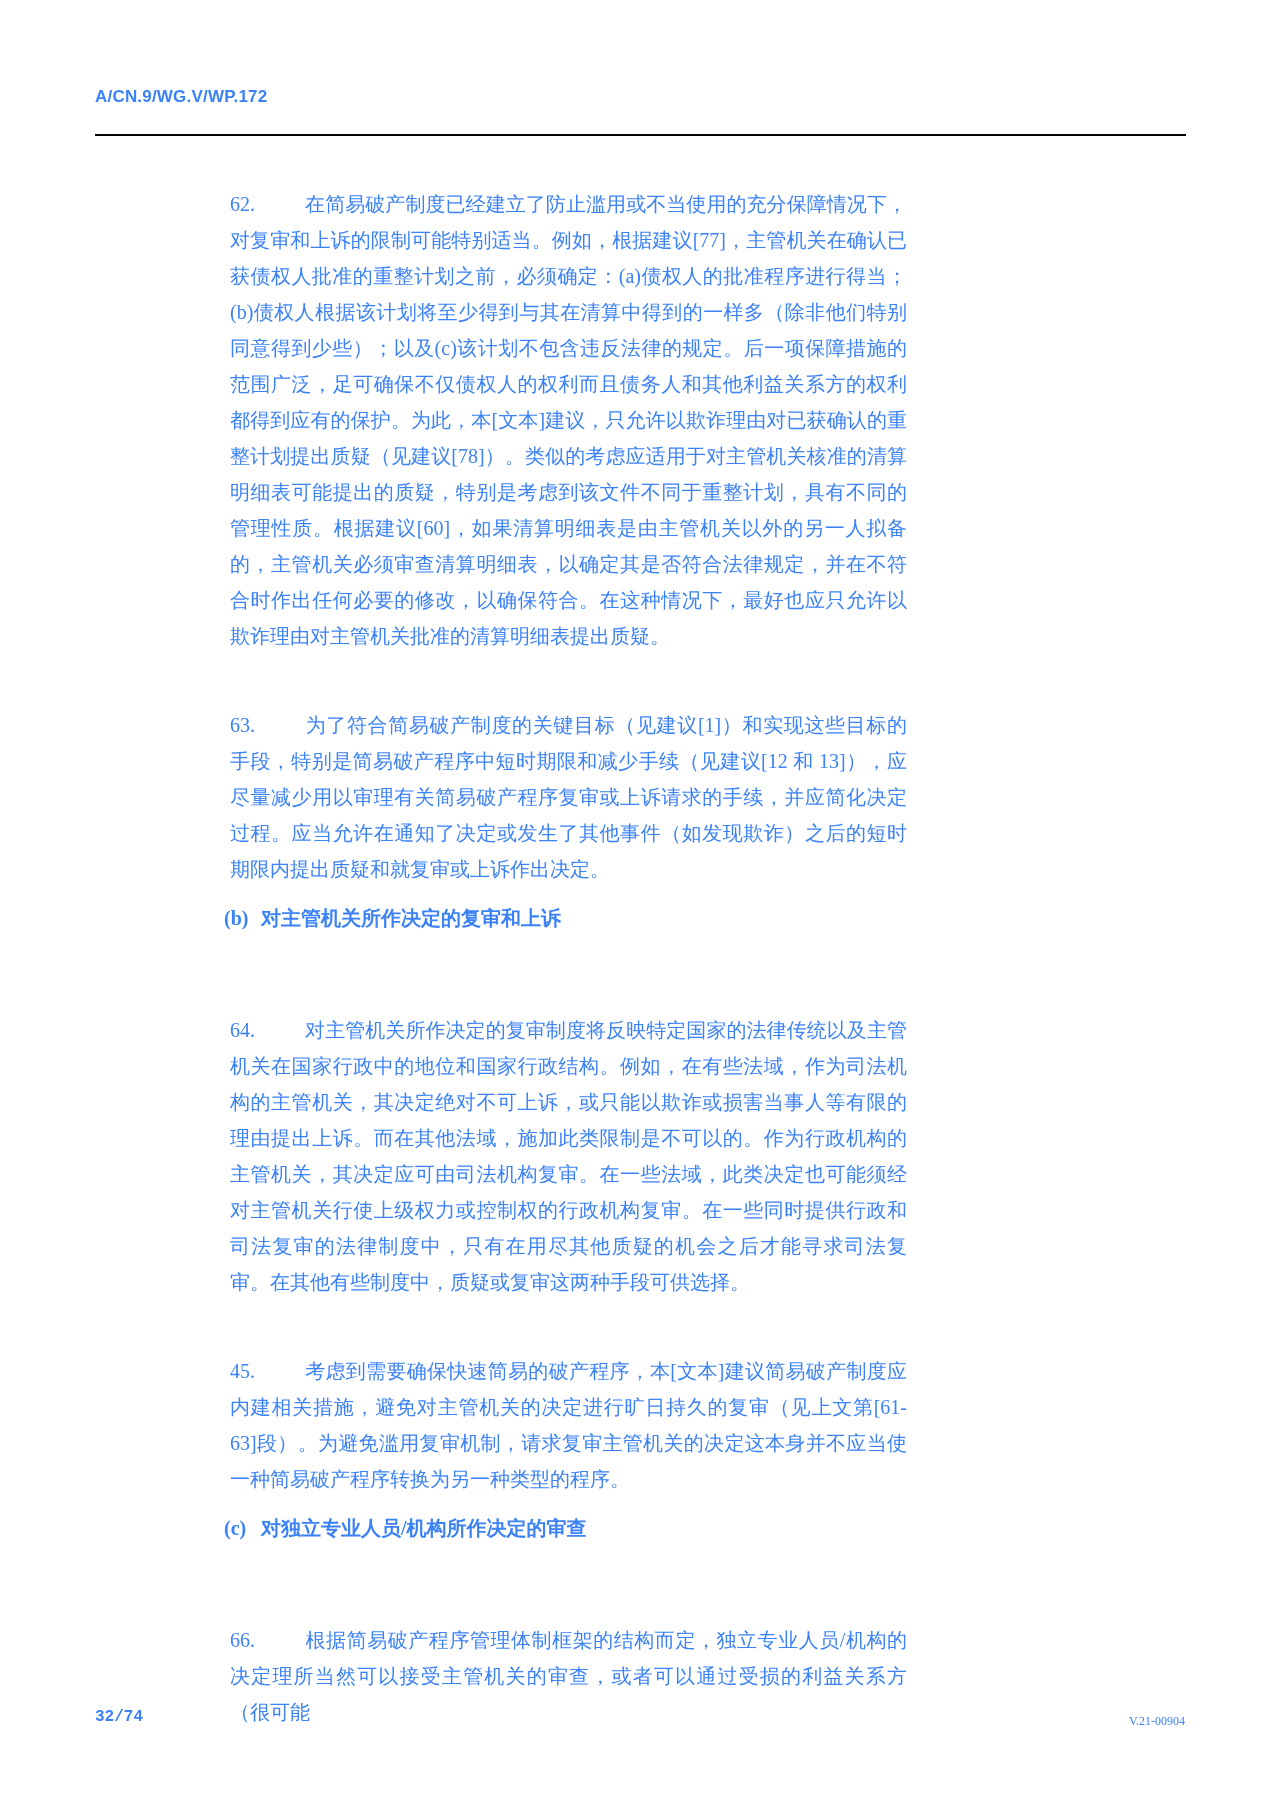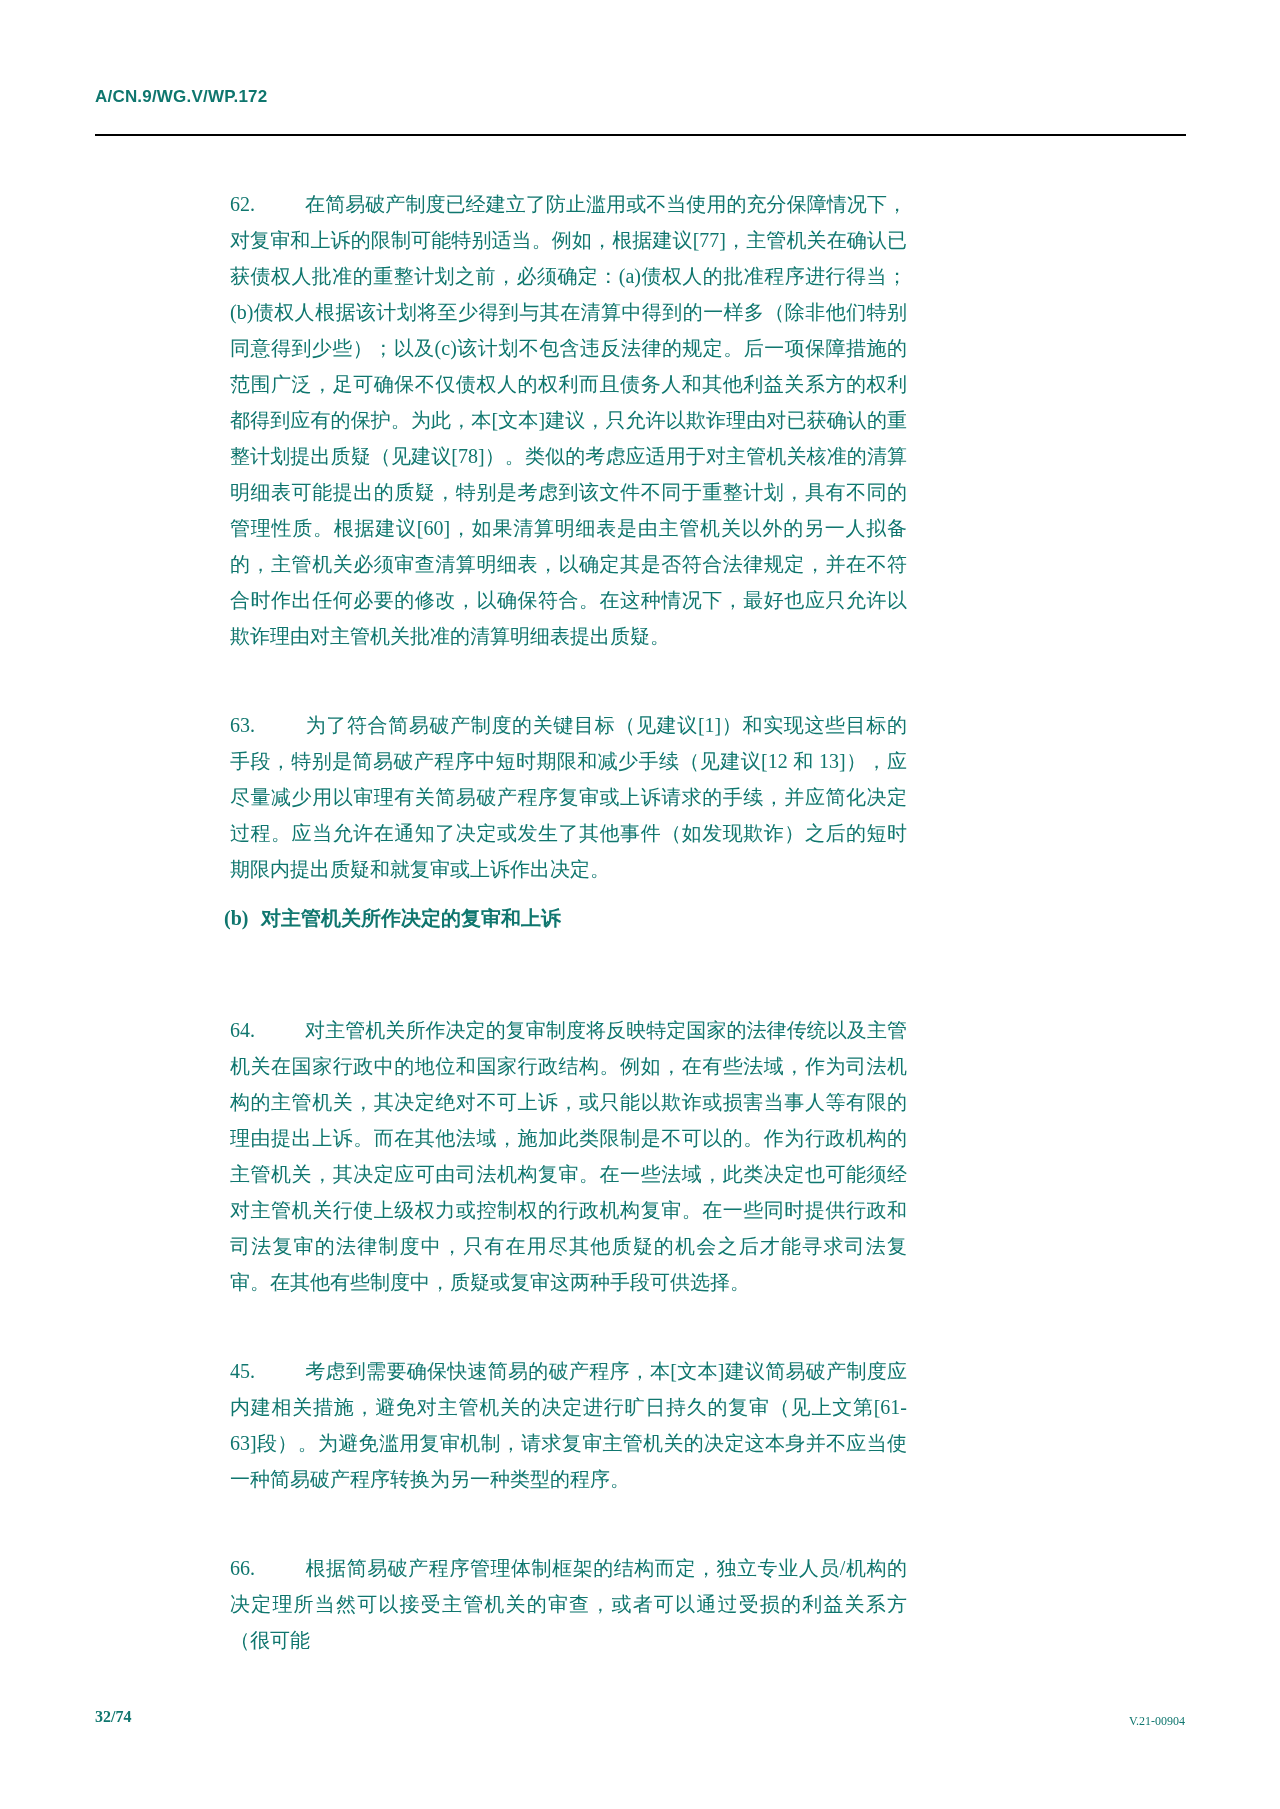--- a/index.html
+++ b/index.html
@@ -3,21 +3,21 @@
 <meta charset="utf-8">
 <style>
   * { box-sizing: border-box; }
   html, body { margin: 0; padding: 0; background: #ffffff; }
 
   .page {
     position: relative;
     width: 1280px;
     height: 1809px;
     background: #ffffff;
-    color: #0f766e;
+    color: #3b82f6;
     font-family: "Liberation Serif", "DejaVu Serif", serif;
     overflow: hidden;
   }
 
   .doc-symbol {
     position: absolute;
     left: 95px;
     top: 87px;
     font-family: "Liberation Sans", "DejaVu Sans", sans-serif;
     font-weight: bold;
@@ -66,21 +66,21 @@
   .hlabel {
     display: inline-block;
     width: 37px;
     text-align: left;
   }
 
   .footer-page {
     position: absolute;
     left: 95px;
     top: 1708px;
-    font-family: Liberation Serif, serif;
+    font-family: Liberation Mono, monospace;
     font-weight: bold;
     font-size: 16px;
   }
 
   .footer-ref {
     position: absolute;
     right: 95px;
     top: 1714px;
     font-size: 12px;
     font-family: "Liberation Serif", "DejaVu Serif", serif;
@@ -101,20 +101,21 @@
     <p class="para"><span class="pnum">62.</span><span>在简易破产制度已经建立了防止滥用或不当使用的充分保障情况下，对复审和上诉的限制可能特别适当。例如，根据建议[77]，主管机关在确认已获债权人批准的重整计划之前，必须确定：(a)债权人的批准程序进行得当；(b)债权人根据该计划将至少得到与其在清算中得到的一样多（除非他们特别同意得到少些）；以及(c)该计划不包含违反法律的规定。后一项保障措施的范围广泛，足可确保不仅债权人的权利而且债务人和其他利益关系方的权利都得到应有的保护。为此，本[文本]建议，只允许以欺诈理由对已获确认的重整计划提出质疑（见建议[78]）。类似的考虑应适用于对主管机关核准的清算明细表可能提出的质疑，特别是考虑到该文件不同于重整计划，具有不同的管理性质。根据建议[60]，如果清算明细表是由主管机关以外的另一人拟备的，主管机关必须审查清算明细表，以确定其是否符合法律规定，并在不符合时作出任何必要的修改，以确保符合。在这种情况下，最好也应只允许以欺诈理由对主管机关批准的清算明细表提出质疑。</span></p>
 
     <p class="para"><span class="pnum">63.</span><span>为了符合简易破产制度的关键目标（见建议[1]）和实现这些目标的手段，特别是简易破产程序中短时期限和减少手续（见建议[12 和 13]），应尽量减少用以审理有关简易破产程序复审或上诉请求的手续，并应简化决定过程。应当允许在通知了决定或发生了其他事件（如发现欺诈）之后的短时期限内提出质疑和就复审或上诉作出决定。</span></p>
 
     <h2 class="section-heading"><span class="hlabel">(b)</span><span>对主管机关所作决定的复审和上诉</span></h2>
 
     <p class="para"><span class="pnum">64.</span><span>对主管机关所作决定的复审制度将反映特定国家的法律传统以及主管机关在国家行政中的地位和国家行政结构。例如，在有些法域，作为司法机构的主管机关，其决定绝对不可上诉，或只能以欺诈或损害当事人等有限的理由提出上诉。而在其他法域，施加此类限制是不可以的。作为行政机构的主管机关，其决定应可由司法机构复审。在一些法域，此类决定也可能须经对主管机关行使上级权力或控制权的行政机构复审。在一些同时提供行政和司法复审的法律制度中，只有在用尽其他质疑的机会之后才能寻求司法复审。在其他有些制度中，质疑或复审这两种手段可供选择。</span></p>
 
     <p class="para"><span class="pnum">45.</span><span>考虑到需要确保快速简易的破产程序，本[文本]建议简易破产制度应内建相关措施，避免对主管机关的决定进行旷日持久的复审（见上文第[61-63]段）。为避免滥用复审机制，请求复审主管机关的决定这本身并不应当使一种简易破产程序转换为另一种类型的程序。</span></p>
 
+    <h2 class="section-heading"><span class="hlabel">(c)</span><span>对独立专业人员/机构所作决定的审查</span></h2>
 
     <p class="para"><span class="pnum">66.</span><span>根据简易破产程序管理体制框架的结构而定，独立专业人员/机构的决定理所当然可以接受主管机关的审查，或者可以通过受损的利益关系方（很可能</span></p>
 
   </div>
 
   <div class="footer-page">32/74</div>
 
   <div class="footer-ref">V.21-00904</div>
 
 </div>

